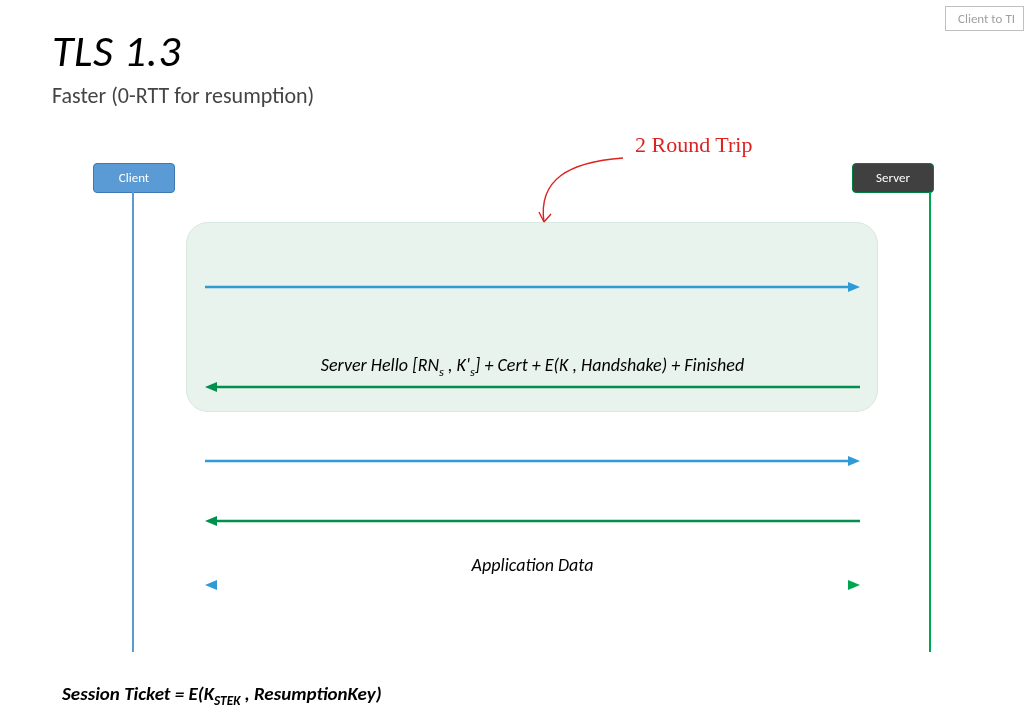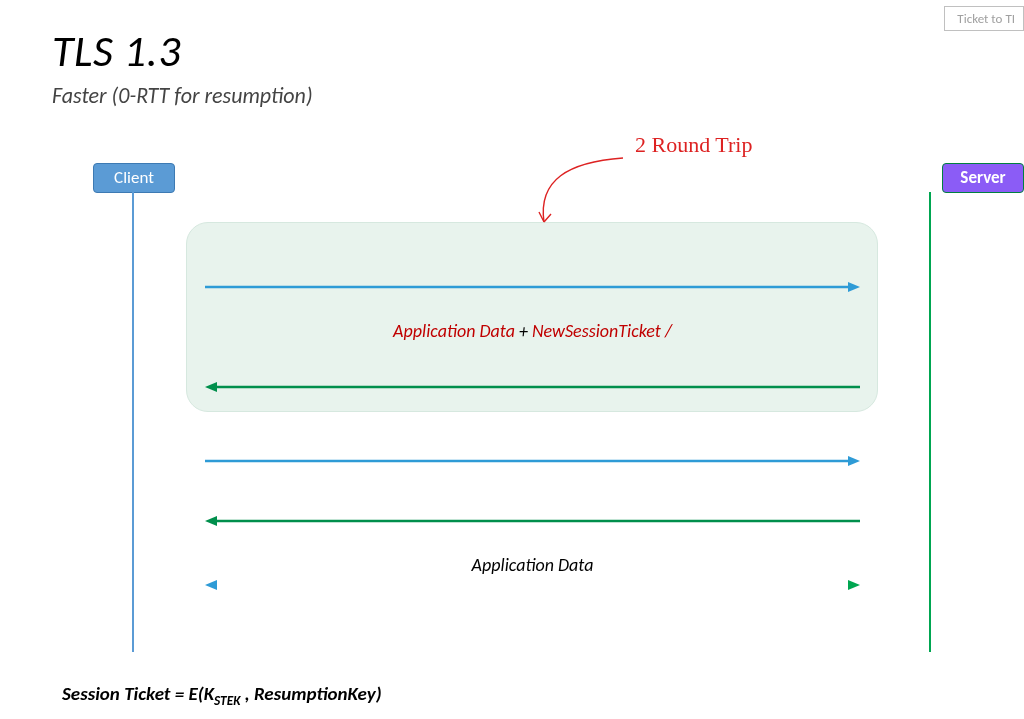--- a/index.html
+++ b/index.html
@@ -34,37 +34,36 @@
     font-size: 44px;
     font-weight: 400;
     letter-spacing: 0.5px;
     font-style: italic;
   }
   .subtitle {
     position: absolute;
     top: 82px;
     left: 52px;
     font-size: 22px;
-    font-style: italic;
     color: #444;
   }
   .client-box, .server-box {
     position: absolute;
     top: 163px;
     width: 80px;
     height: 28px;
     line-height: 28px;
     text-align: center;
     color: #fff;
-    font-size: 17px;
+    font-size: 13px;
     border-radius: 4px;
     border: 1px solid rgba(0,0,0,0.25);
   }
   .client-box { left: 93px; background: #5b9bd5; border-color:#3d7ab3; }
-  .server-box { left: 942px; background: #8b5cf6; border-color:#008040;font-weight:bold; }
+  .server-box { left: 852px; background: #404040; border-color:#008040; }
   .lifeline {
     position: absolute;
     top: 192px;
     width: 2px;
     height: 460px;
   }
   .lifeline.client { left: 132px; background: #5b9bd5; }
   .lifeline.server { left: 929px; background: #00a651; }
 
   .highlight-box {
@@ -123,21 +122,21 @@
     font-style: italic;
     font-weight: 600;
   }
   .footnote sub { font-size: 0.7em; margin-top: 36px; }
 </style>
 </head>
 <body>
 
 <div class="slide">
 
-  <div class="header-tag">Ticket to TI</div>
+  <div class="header-tag">Client to TI</div>
 
   <div class="title">TLS 1.3</div>
   <div class="subtitle">Faster (0-RTT for resumption)</div>
 
   <div class="client-box">Client</div>
   <div class="server-box">Server</div>
 
   <div class="lifeline client"></div>
   <div class="lifeline server"></div>
 
@@ -147,22 +146,22 @@
   <svg class="arrow-curve" viewBox="0 0 100 80">
     <path d="M95 8 C 40 12, 10 30, 16 72" fill="none" stroke="#d22" stroke-width="1.4"></path>
     <path d="M16 72 L11 62 M16 72 L23 64" fill="none" stroke="#d22" stroke-width="1.4"></path>
   </svg>
 
   <svg class="arrow" style="top:280px" viewBox="0 0 655 14" preserveAspectRatio="none">
     <line x1="0" y1="7" x2="648" y2="7" stroke="#2e9bd6" stroke-width="2.6"></line>
     <polygon points="655,7 643,2 643,12" fill="#2e9bd6"></polygon>
   </svg>
 
-  <div class="msg" style="top:320px">
-    <span class="red">Application Data</span><span> + </span><span class="red">NewSessionTicket /</span>
+  <div class="msg" style="top:354px">
+    <span>Server Hello [RN</span><sub>s</sub><span> , K'</span><sub>s</sub><span>] + Cert + E(K , Handshake) + Finished</span>
   </div>
   <svg class="arrow" style="top:380px" viewBox="0 0 655 14" preserveAspectRatio="none">
     <line x1="7" y1="7" x2="655" y2="7" stroke="#008f4c" stroke-width="2.6"></line>
     <polygon points="0,7 12,2 12,12" fill="#008f4c"></polygon>
   </svg>
 
   <svg class="arrow" style="top:454px" viewBox="0 0 655 14" preserveAspectRatio="none">
     <line x1="0" y1="7" x2="648" y2="7" stroke="#2e9bd6" stroke-width="2.6"></line>
     <polygon points="655,7 643,2 643,12" fill="#2e9bd6"></polygon>
   </svg>

